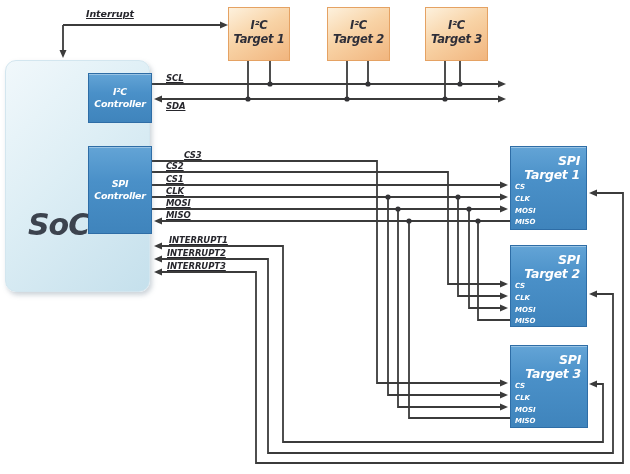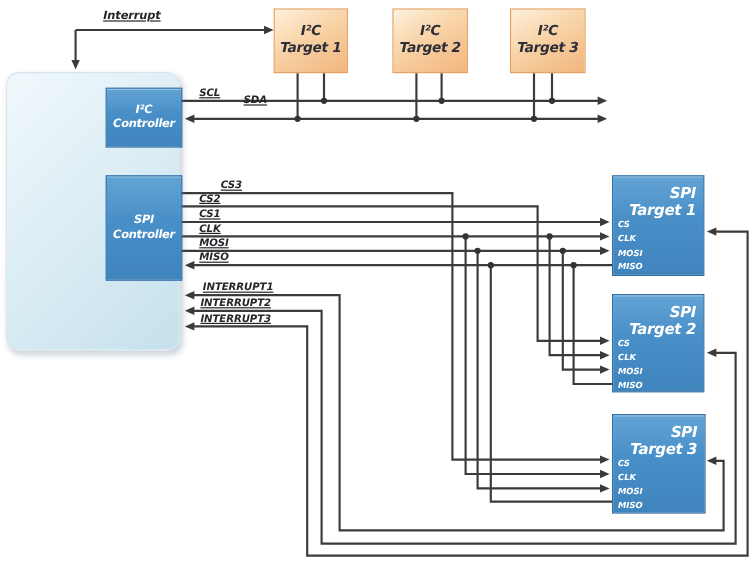--- a/index.html
+++ b/index.html
@@ -35,21 +35,21 @@
   .spi-t3{left:510px;top:345px;width:78px;height:83px;}
   .spi-name{position:absolute;top:7px;right:6px;text-align:right;color:#fff;font-weight:bold;
        font-style:italic;font-size:12.5px;line-height:1.15;letter-spacing:-0.3px;}
   .pin{position:absolute;left:4px;color:#fff;font-weight:bold;font-style:italic;
        font-size:7px;line-height:8px;}
   .pin-cs{top:36px;text-align:center;}  .pin-clk{top:48px;}  .pin-mosi{top:60px;}  .pin-miso{top:71px;}
 
   .wire-label{position:absolute;color:#26262c;font-weight:bold;font-style:italic;
        font-size:8.5px;line-height:9px;letter-spacing:-0.1px;white-space:nowrap;text-decoration:underline;}
   .lbl-interrupt{left:86px;top:9px;font-size:9.5px;}
-  .lbl-scl{left:166px;top:74px;}   .lbl-sda{left:166px;top:80px;margin-left:37px;}
+  .lbl-scl{left:166px;top:74px;}   .lbl-sda{left:166px;top:102px;}
   .lbl-cs3{left:166px;top:151px;padding-left:18px;}  .lbl-cs2{left:166px;top:162px;}
   .lbl-cs1{left:166px;top:175px;}  .lbl-clk{left:166px;top:187px;}
   .lbl-mosi{left:166px;top:199px;} .lbl-miso{left:166px;top:211px;}
   .lbl-int1{left:169px;top:236px;} .lbl-int2{left:167px;top:249px;} .lbl-int3{left:167px;top:262px;}
 </style>
 </head>
 <body>
 
 <div class="stage">
 
@@ -114,20 +114,21 @@
       <circle cx="388" cy="197" r="2.6"></circle>
         <circle cx="458" cy="197" r="2.6"></circle>
       <circle cx="398" cy="209" r="2.6"></circle>
         <circle cx="469" cy="209" r="2.6"></circle>
       <circle cx="409" cy="221" r="2.6"></circle>
         <circle cx="478" cy="221" r="2.6"></circle>
     </g>
   </svg>
 
   <div class="box soc">
+    <div class="soc-label">SoC</div>
     <div class="box blue i2c-ctrl" style="left:82px;top:12px;">
       <div class="ctrl-text">
         <div>I²C</div>
         <div>Controller</div>
       </div>
     </div>
     <div class="box blue spi-ctrl" style="left:82px;top:85px;">
       <div class="ctrl-text">
         <div>SPI</div>
         <div>Controller</div>

